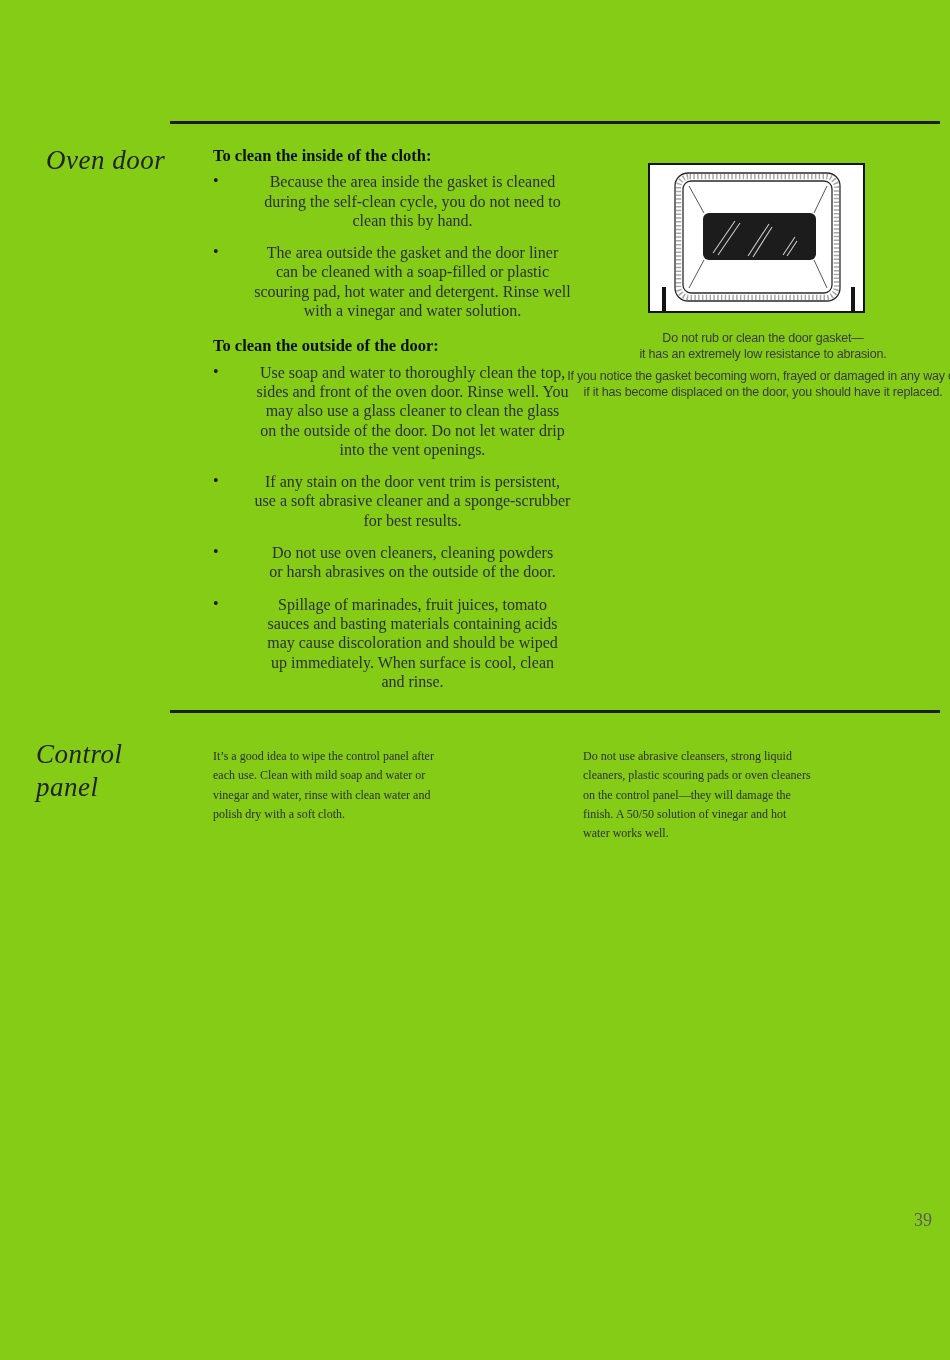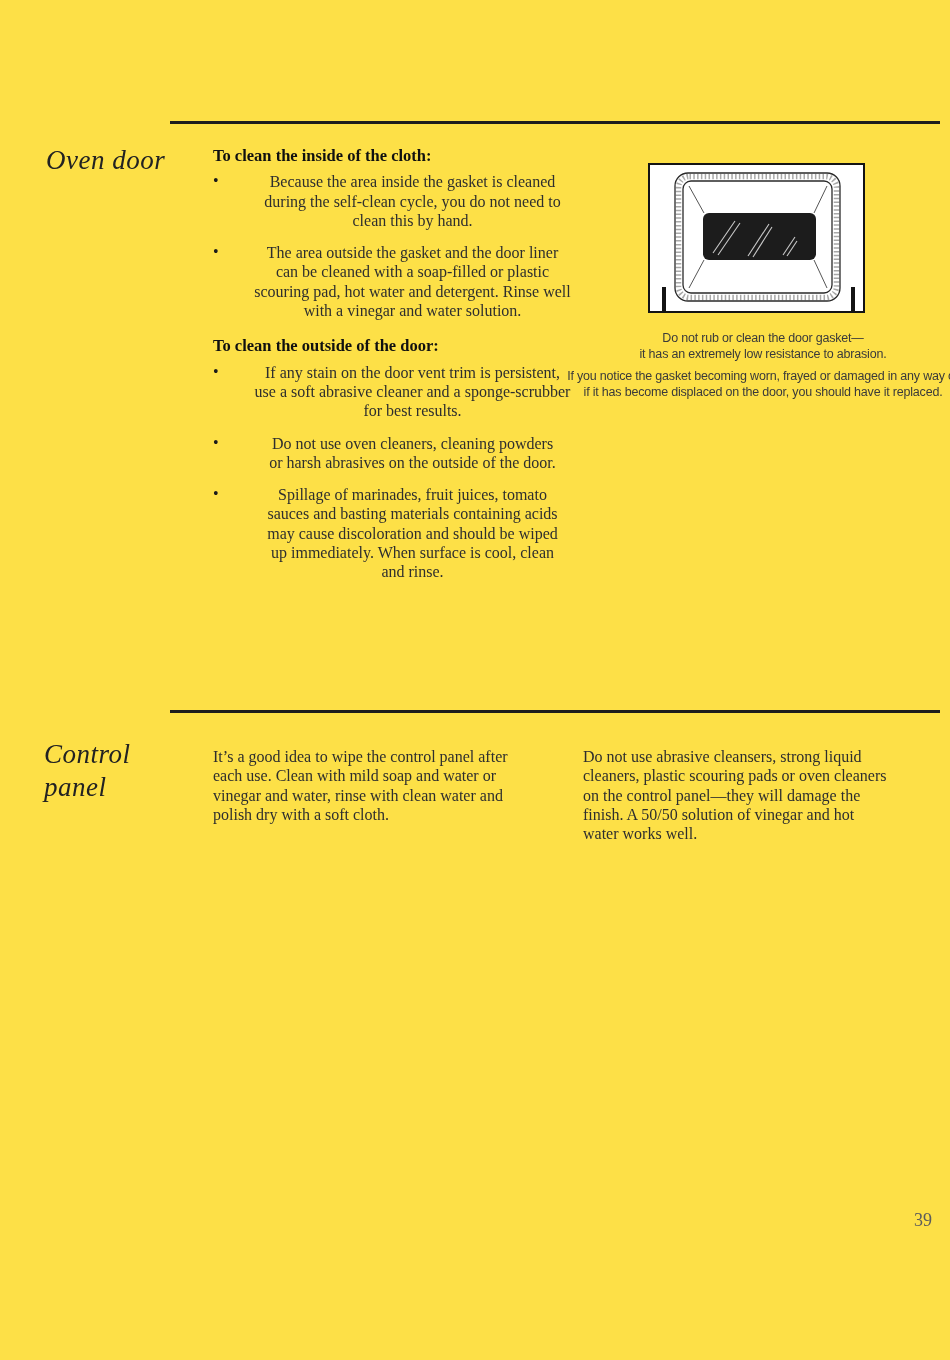--- a/index.html
+++ b/index.html
@@ -4,21 +4,21 @@
 <style>
   html, body {
     margin: 0;
     padding: 0;
     background: #ffffff;
   }
   .page {
     position: relative;
     width: 950px;
     height: 1360px;
-    background: #fde047;
+    background: #84cc16;
     overflow: hidden;
     font-family: "Liberation Serif", "DejaVu Serif", serif;
     color: #2e2e2e;
   }
   .rule {
     position: absolute;
     left: 170px;
     width: 770px;
     height: 3px;
     background: #1d1d1d;
@@ -30,21 +30,21 @@
     position: absolute;
     font-style: italic;
     font-size: 27px;
     line-height: 33px;
     font-weight: 400;
     color: #222222;
     letter-spacing: 0.5px;
     white-space: pre-line;
   }
   #oven-door-heading { left: 46px; top: 144px; }
-  #control-panel-heading { left: 44px; top: 738px; }
+  #control-panel-heading { left: 36px; top: 738px; }
 
   .text-col {
     position: absolute;
     width: 385px;
     font-size: 16px;
     line-height: 19.3px;
   }
   #oven-door-main { left: 213px; top: 146px; }
 
   .sub-title {
@@ -88,21 +88,21 @@
     white-space: pre-line;
   }
   #figure-caption-emphasis { left: 563px; top: 331px; width: 400px; }
   #figure-caption-note     { left: 553px; top: 369px; width: 420px; }
 
   
   .cp-para {
     position: absolute;
     top: 747px;
     width: 385px;
-    font-size: 16px;
+    font-size: 12px;
     line-height: 19.3px;
     white-space: pre-line;
   }
   #control-panel-left  { left: 213px; }
   #control-panel-right { left: 583px; }
 
   #page-number {
     position: absolute;
     left: 880px;
     top: 1210px;
@@ -125,20 +125,25 @@
     <p class="sub-title">To clean the inside of the cloth:</p>
     <div class="bullet">Because the area inside the gasket is cleaned
 during the self-clean cycle, you do not need to
 clean this by hand.</div>
     <div class="bullet">The area outside the gasket and the door liner
 can be cleaned with a soap-filled or plastic
 scouring pad, hot water and detergent. Rinse well
 with a vinegar and water solution.</div>
 
     <p class="sub-title later">To clean the outside of the door:</p>
+    <div class="bullet">Use soap and water to thoroughly clean the top,
+sides and front of the oven door. Rinse well. You
+may also use a glass cleaner to clean the glass
+on the outside of the door. Do not let water drip
+into the vent openings.</div>
     <div class="bullet">If any stain on the door vent trim is persistent,
 use a soft abrasive cleaner and a sponge-scrubber
 for best results.</div>
     <div class="bullet">Do not use oven cleaners, cleaning powders
 or harsh abrasives on the outside of the door.</div>
     <div class="bullet">Spillage of marinades, fruit juices, tomato
 sauces and basting materials containing acids
 may cause discoloration and should be wiped
 up immediately. When surface is cool, clean
 and rinse.</div>

